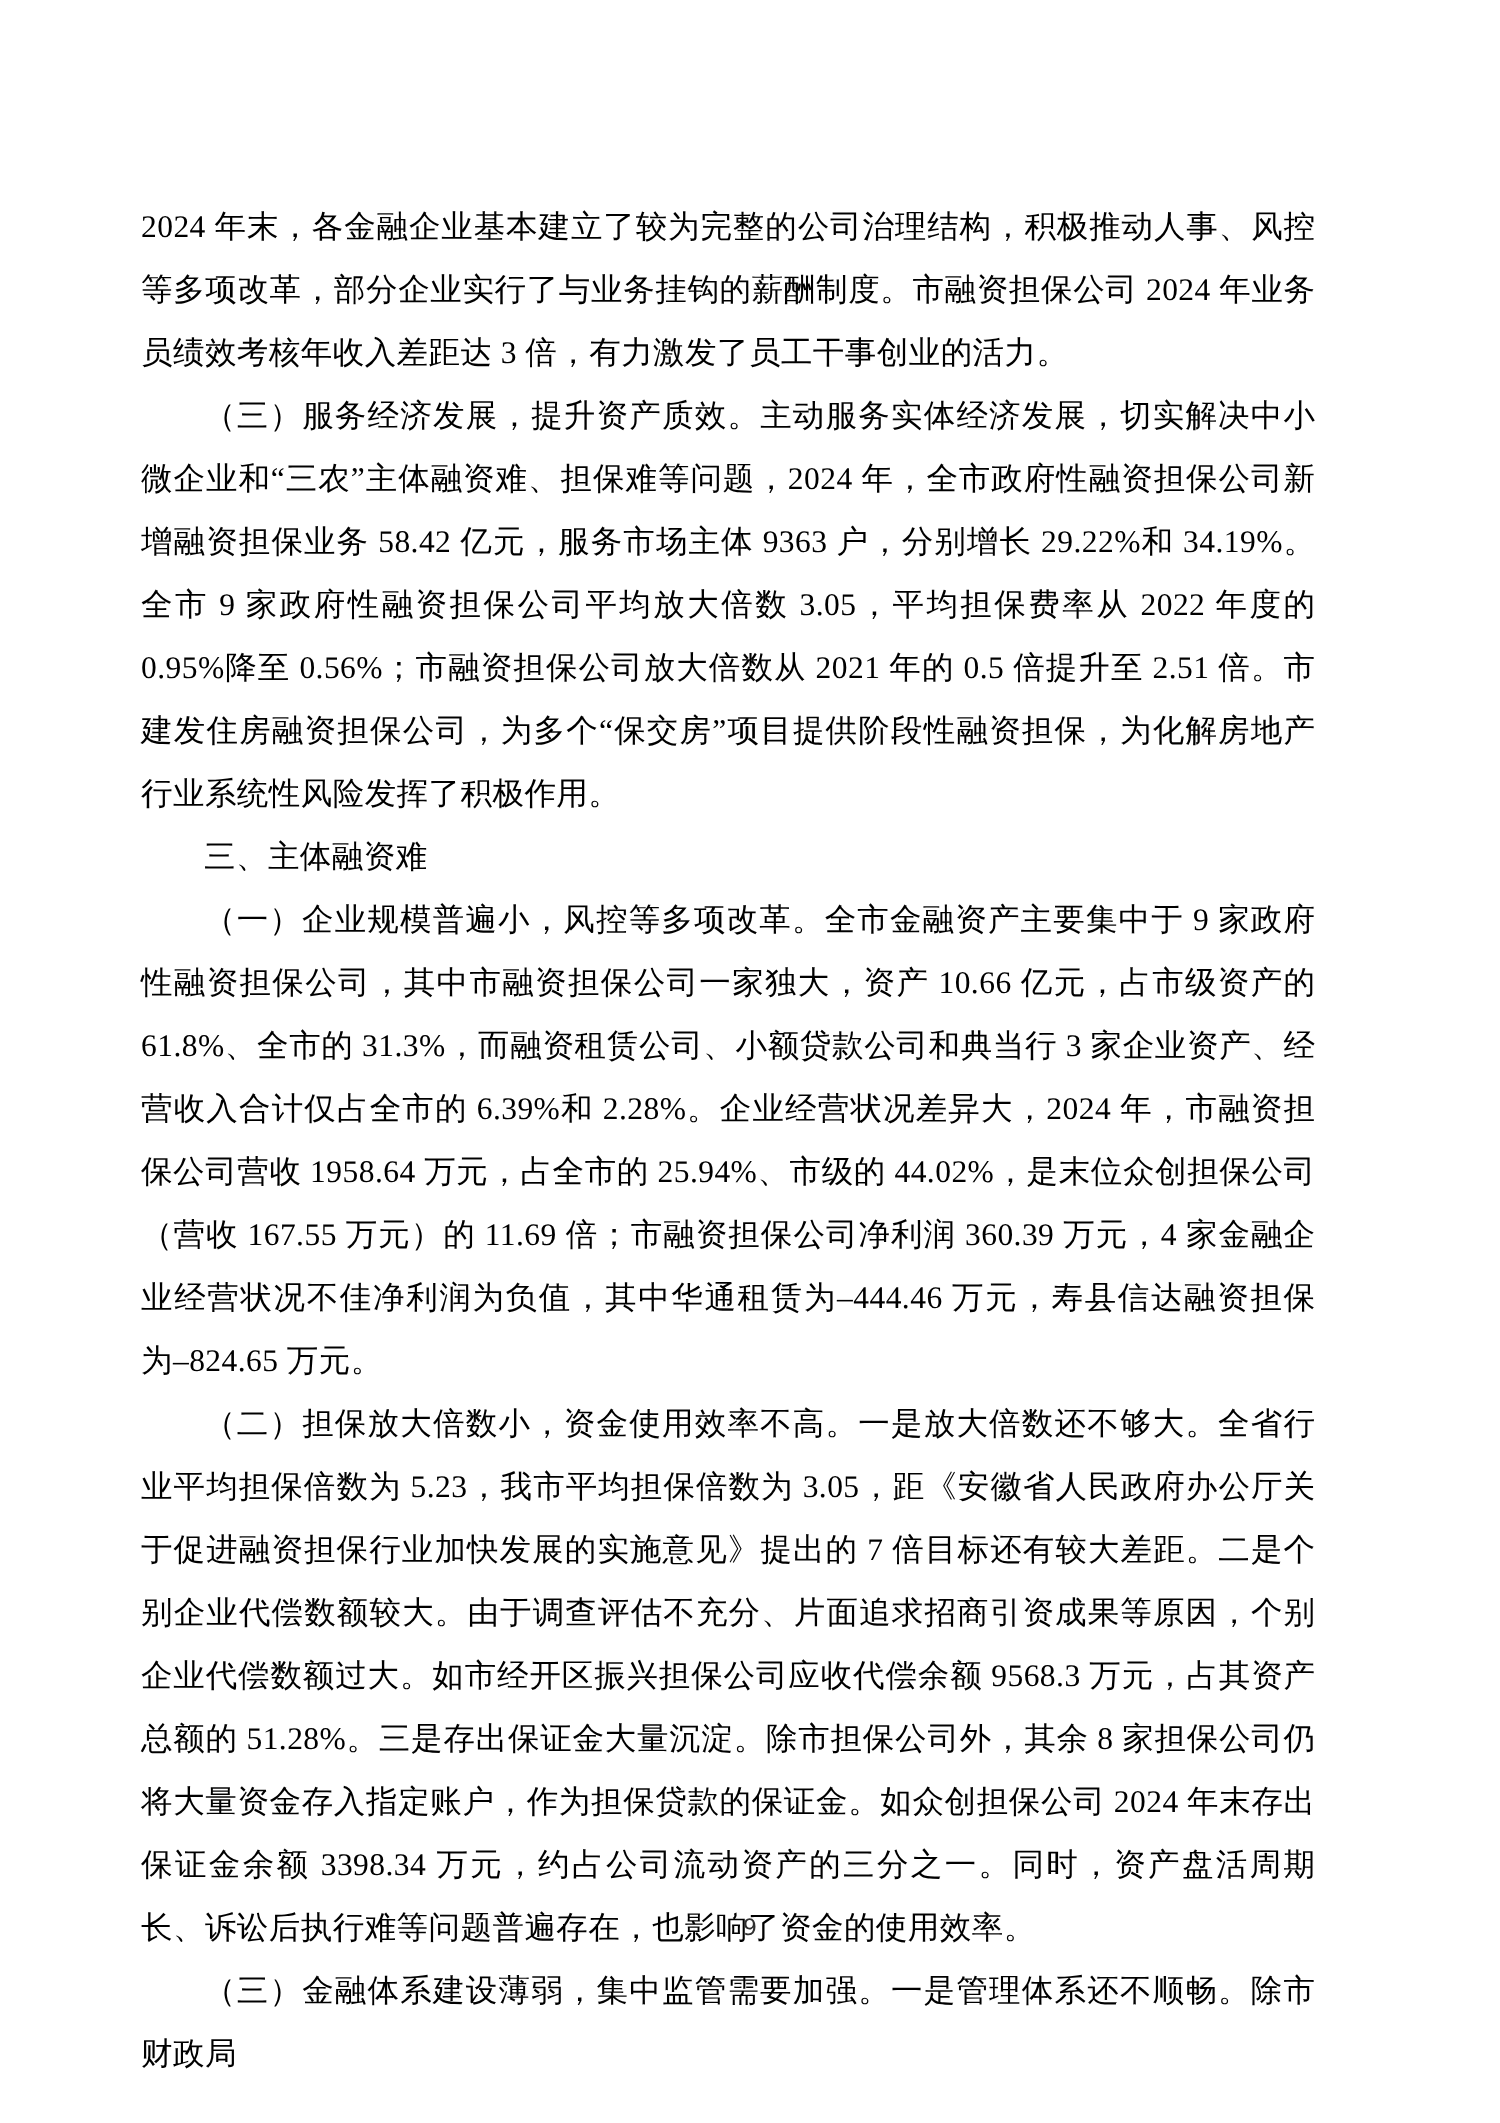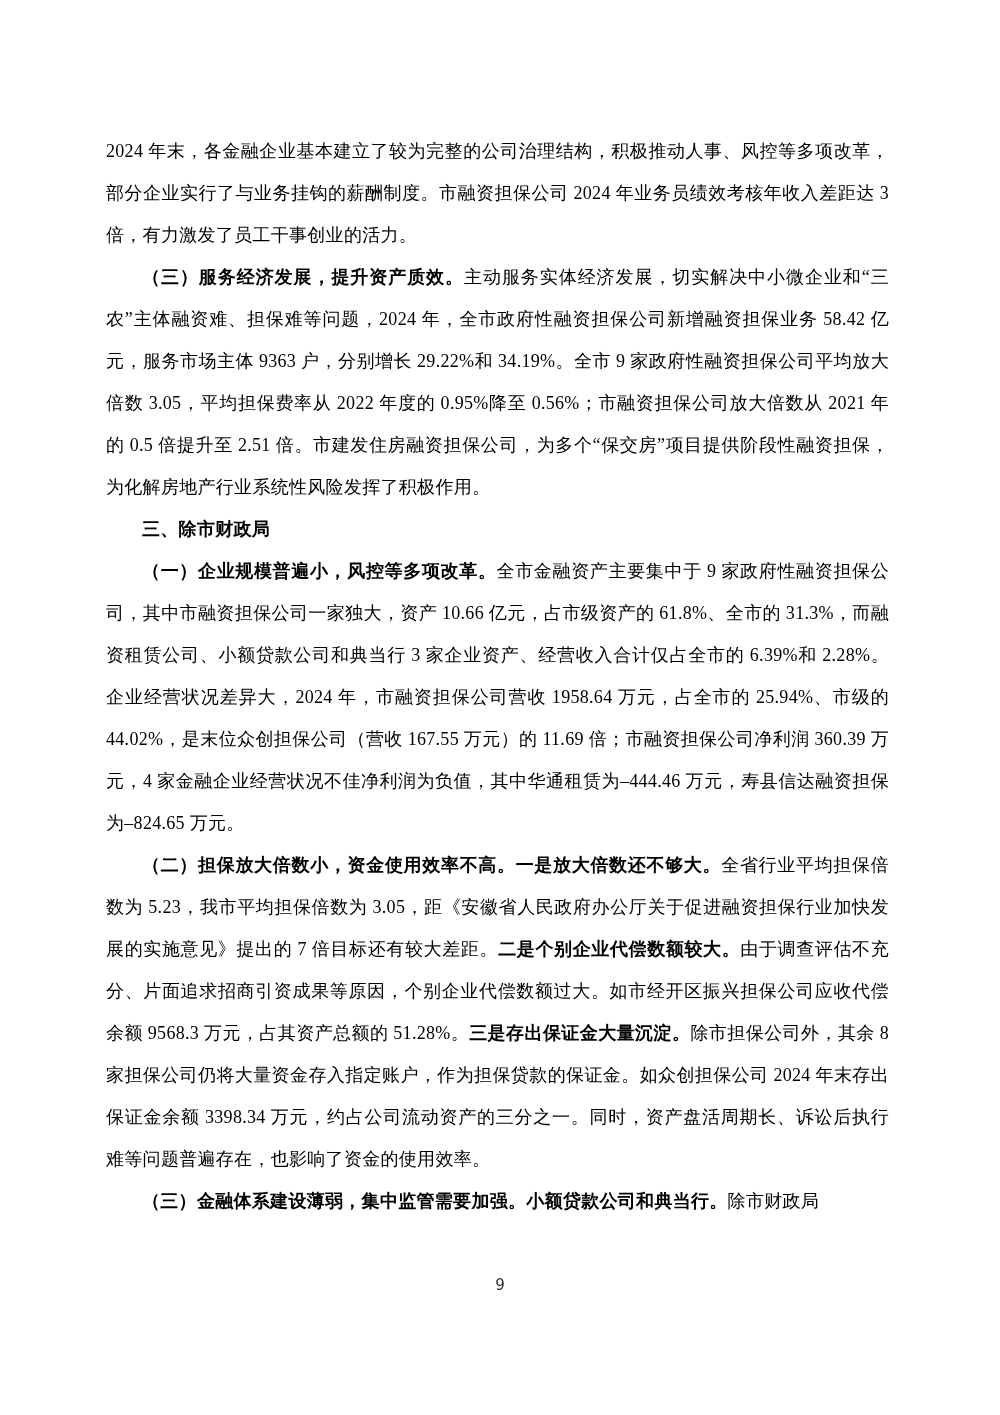--- a/index.html
+++ b/index.html
@@ -11,39 +11,39 @@
     position: relative;
     width: 1000px;
     height: 1415px;
     background: #ffffff;
     color: #000000;
     font-family: "Liberation Serif", "DejaVu Serif", serif;
     overflow: hidden;
   }
   .body-text {
     position: absolute;
-    left: 106px;
+    left: 94px;
     top: 130px;
     width: 783px;
-    font-size: 18px;
+    font-size: 21px;
     line-height: 42px;
     text-align: justify;
     text-justify: inter-character;
     letter-spacing: 0.3px;
   }
   .para {
     margin: 0;
     padding: 0;
     text-indent: 2em;
   }
   .para.flush {
     text-indent: 0;
   }
   .para b {
-    font-weight: 700;
+    font-weight: 400;
   }
   .page-footer {
     position: absolute;
     left: 0;
     top: 1276px;
     width: 1000px;
     text-align: center;
   }
   .page-number {
     font-family: "DejaVu Sans", "Liberation Sans", sans-serif;
@@ -54,26 +54,26 @@
 </head>
 <body>
 
 <main class="page">
   <section class="body-text">
 
     <p class="para flush"><span>2024 年末，各金融企业基本建立了较为完整的公司治理结构，积极推动人事、风控等多项改革，部分企业实行了与业务挂钩的薪酬制度。市融资担保公司 2024 年业务员绩效考核年收入差距达 3 倍，有力激发了员工干事创业的活力。</span></p>
 
     <p class="para"><b>（三）服务经济发展，提升资产质效。</b><span>主动服务实体经济发展，切实解决中小微企业和“三农”主体融资难、担保难等问题，2024 年，全市政府性融资担保公司新增融资担保业务 58.42 亿元，服务市场主体 9363 户，分别增长 29.22%和 34.19%。全市 9 家政府性融资担保公司平均放大倍数 3.05，平均担保费率从 2022 年度的 0.95%降至 0.56%；市融资担保公司放大倍数从 2021 年的 0.5 倍提升至 2.51 倍。市建发住房融资担保公司，为多个“保交房”项目提供阶段性融资担保，为化解房地产行业系统性风险发挥了积极作用。</span></p>
 
-    <p class="para"><b>三、除市财政局</b></p>
+    <p class="para"><b>三、主体融资难</b></p>
 
     <p class="para"><b>（一）企业规模普遍小，风控等多项改革。</b><span>全市金融资产主要集中于 9 家政府性融资担保公司，其中市融资担保公司一家独大，资产 10.66 亿元，占市级资产的 61.8%、全市的 31.3%，而融资租赁公司、小额贷款公司和典当行 3 家企业资产、经营收入合计仅占全市的 6.39%和 2.28%。企业经营状况差异大，2024 年，市融资担保公司营收 1958.64 万元，占全市的 25.94%、市级的 44.02%，是末位众创担保公司（营收 167.55 万元）的 11.69 倍；市融资担保公司净利润 360.39 万元，4 家金融企业经营状况不佳净利润为负值，其中华通租赁为–444.46 万元，寿县信达融资担保为–824.65 万元。</span></p>
 
     <p class="para"><b>（二）担保放大倍数小，资金使用效率不高。一是放大倍数还不够大。</b><span>全省行业平均担保倍数为 5.23，我市平均担保倍数为 3.05，距《安徽省人民政府办公厅关于促进融资担保行业加快发展的实施意见》提出的 7 倍目标还有较大差距。</span><b>二是个别企业代偿数额较大。</b><span>由于调查评估不充分、片面追求招商引资成果等原因，个别企业代偿数额过大。如市经开区振兴担保公司应收代偿余额 9568.3 万元，占其资产总额的 51.28%。</span><b>三是存出保证金大量沉淀。</b><span>除市担保公司外，其余 8 家担保公司仍将大量资金存入指定账户，作为担保贷款的保证金。如众创担保公司 2024 年末存出保证金余额 3398.34 万元，约占公司流动资产的三分之一。同时，资产盘活周期长、诉讼后执行难等问题普遍存在，也影响了资金的使用效率。</span></p>
 
-    <p class="para"><b>（三）金融体系建设薄弱，集中监管需要加强。小额贷款公司和典当行。</b><span>除市财政局</span></p>
+    <p class="para"><b>（三）金融体系建设薄弱，集中监管需要加强。一是管理体系还不顺畅。</b><span>除市财政局</span></p>
 
   </section>
 
   <footer class="page-footer">
     <span class="page-number">9</span>
   </footer>
 </main>
 
 </body></html>

